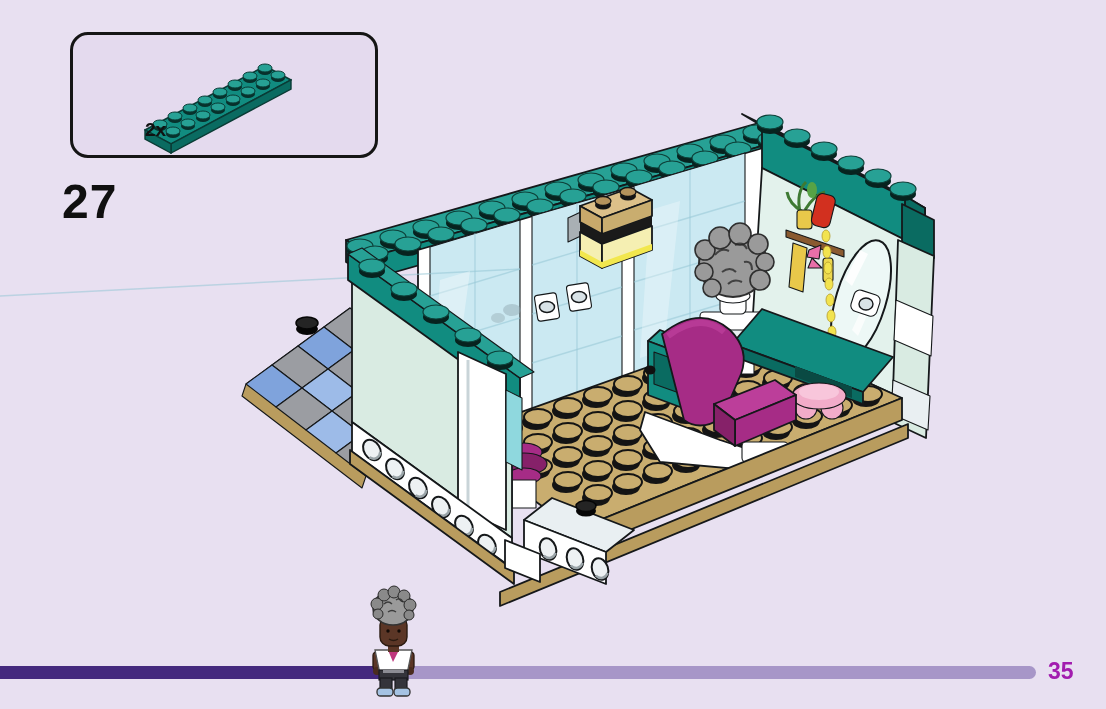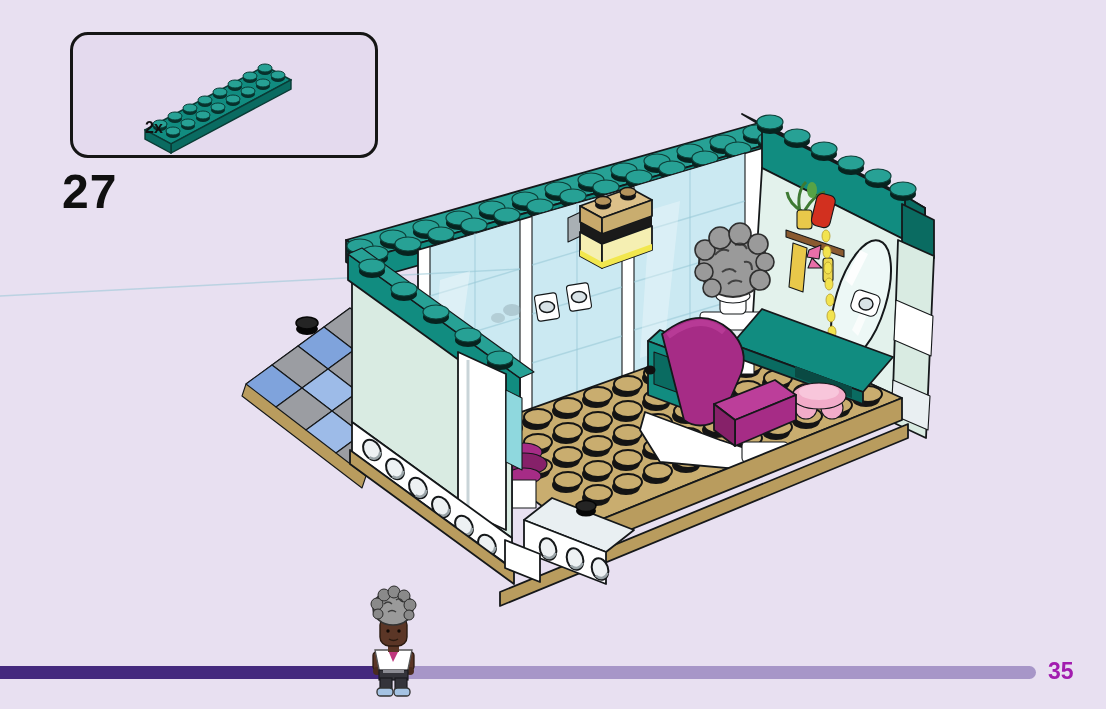--- a/index.html
+++ b/index.html
@@ -21,24 +21,24 @@
   .fTileB{fill:var(--tile_blue)} .fTileBL{fill:var(--tile_blue_light)} .fTileG{fill:var(--tile_gray)}
   .gridLine{stroke:var(--glass_line);stroke-width:1.4;opacity:.55;fill:none}
 
   #callout{
     position:absolute;left:70px;top:32px;width:308px;height:126px;
     background:var(--callout_fill,#E4DAEE);
     border:3.5px solid #151515;border-radius:18px;box-sizing:border-box;
   }
   #callout svg{position:absolute;left:0;top:0;}
   #callout .qty{
-    position:absolute;left:72px;top:84px;font-size:16px;font-weight:bold;color:#111;
+    position:absolute;left:72px;top:84px;font-size:19px;font-weight:bold;color:#111;
   }
   #step-number{
-    position:absolute;left:62px;top:164px;font-size:48px;font-weight:800;color:#101010;
+    position:absolute;left:62px;top:174px;font-size:48px;font-weight:800;color:#101010;
     letter-spacing:1px;
   }
   #page-number{
     position:absolute;left:1048px;top:658px;font-size:23px;font-weight:bold;color:#a21caf;
   }
 </style>
 </head>
 <body>
 
 <div id="page">

